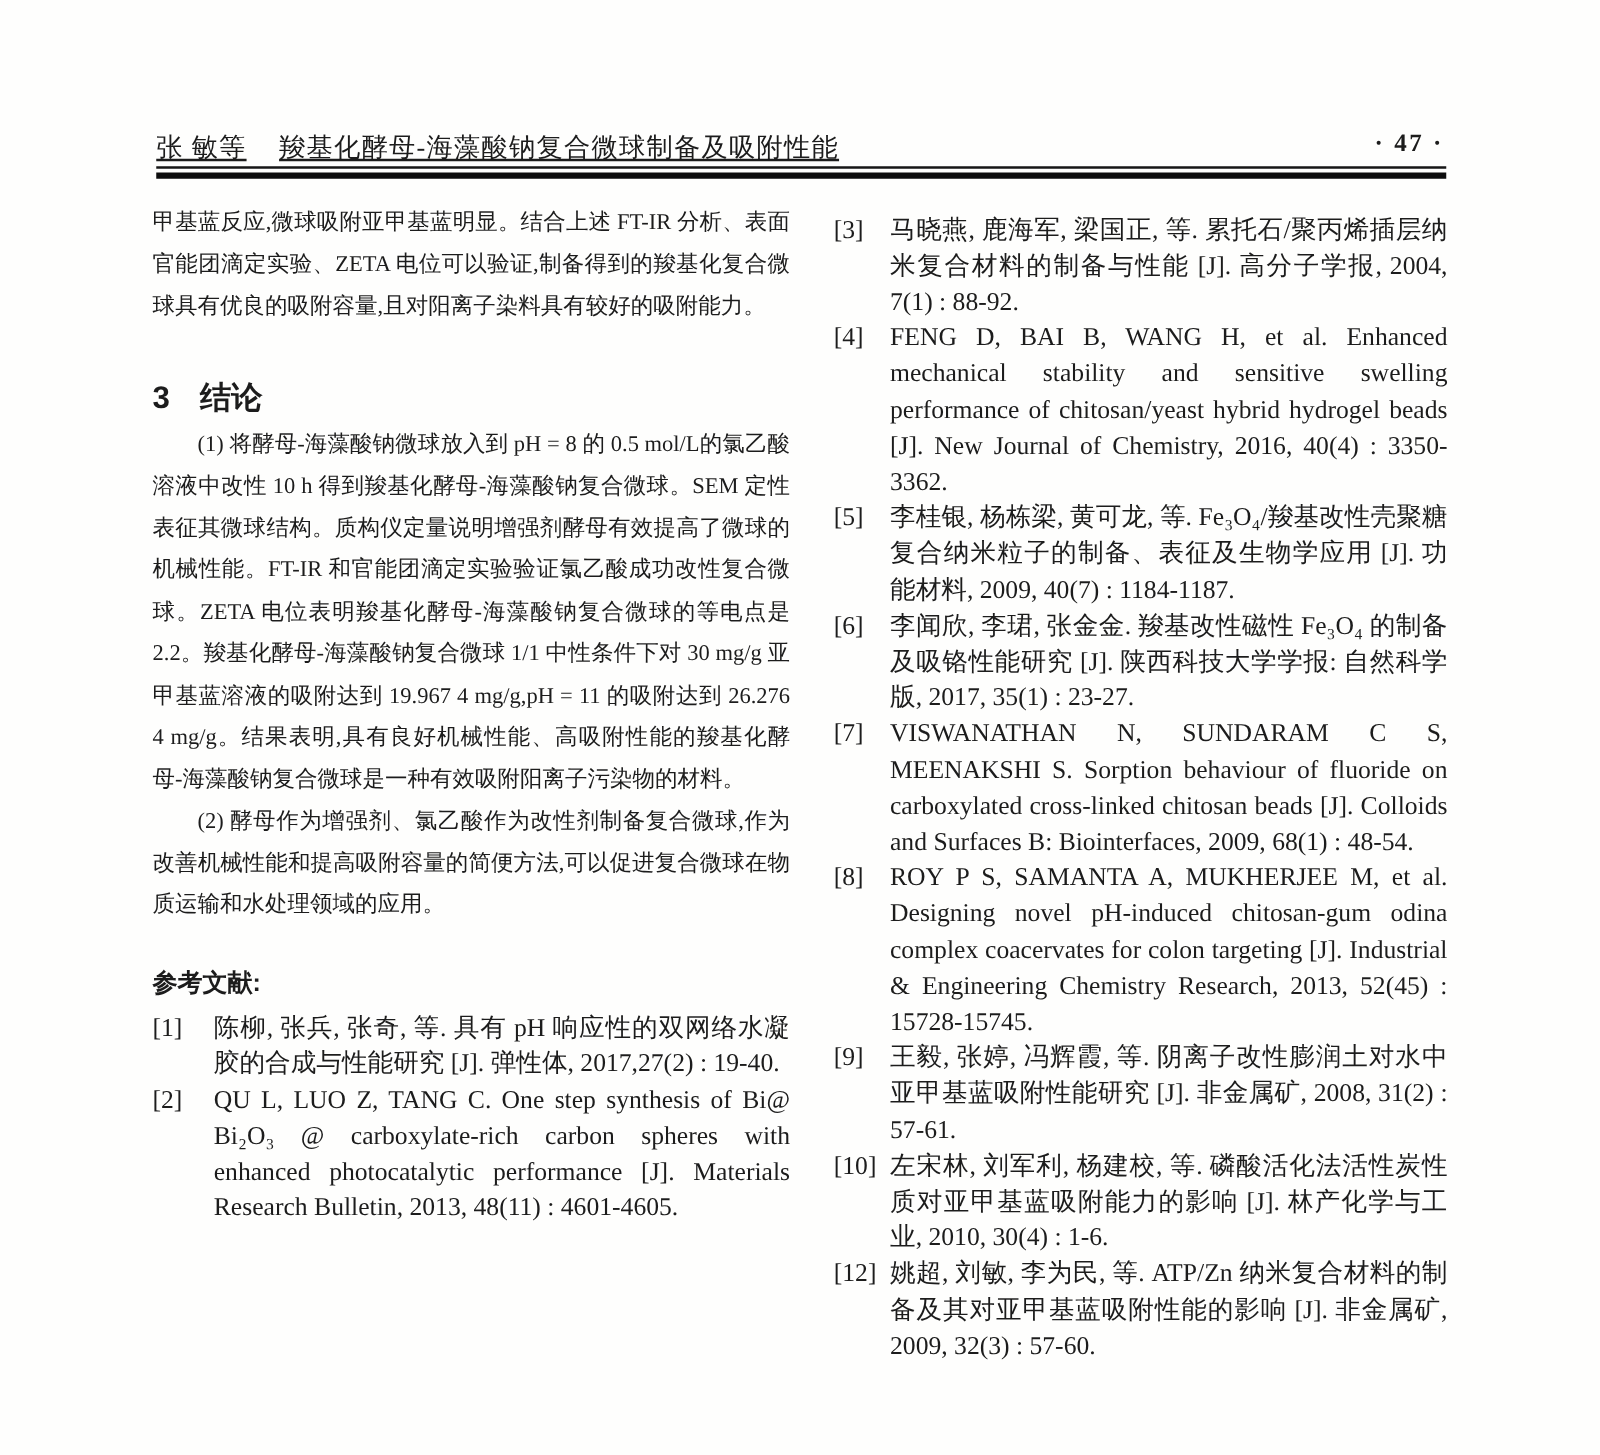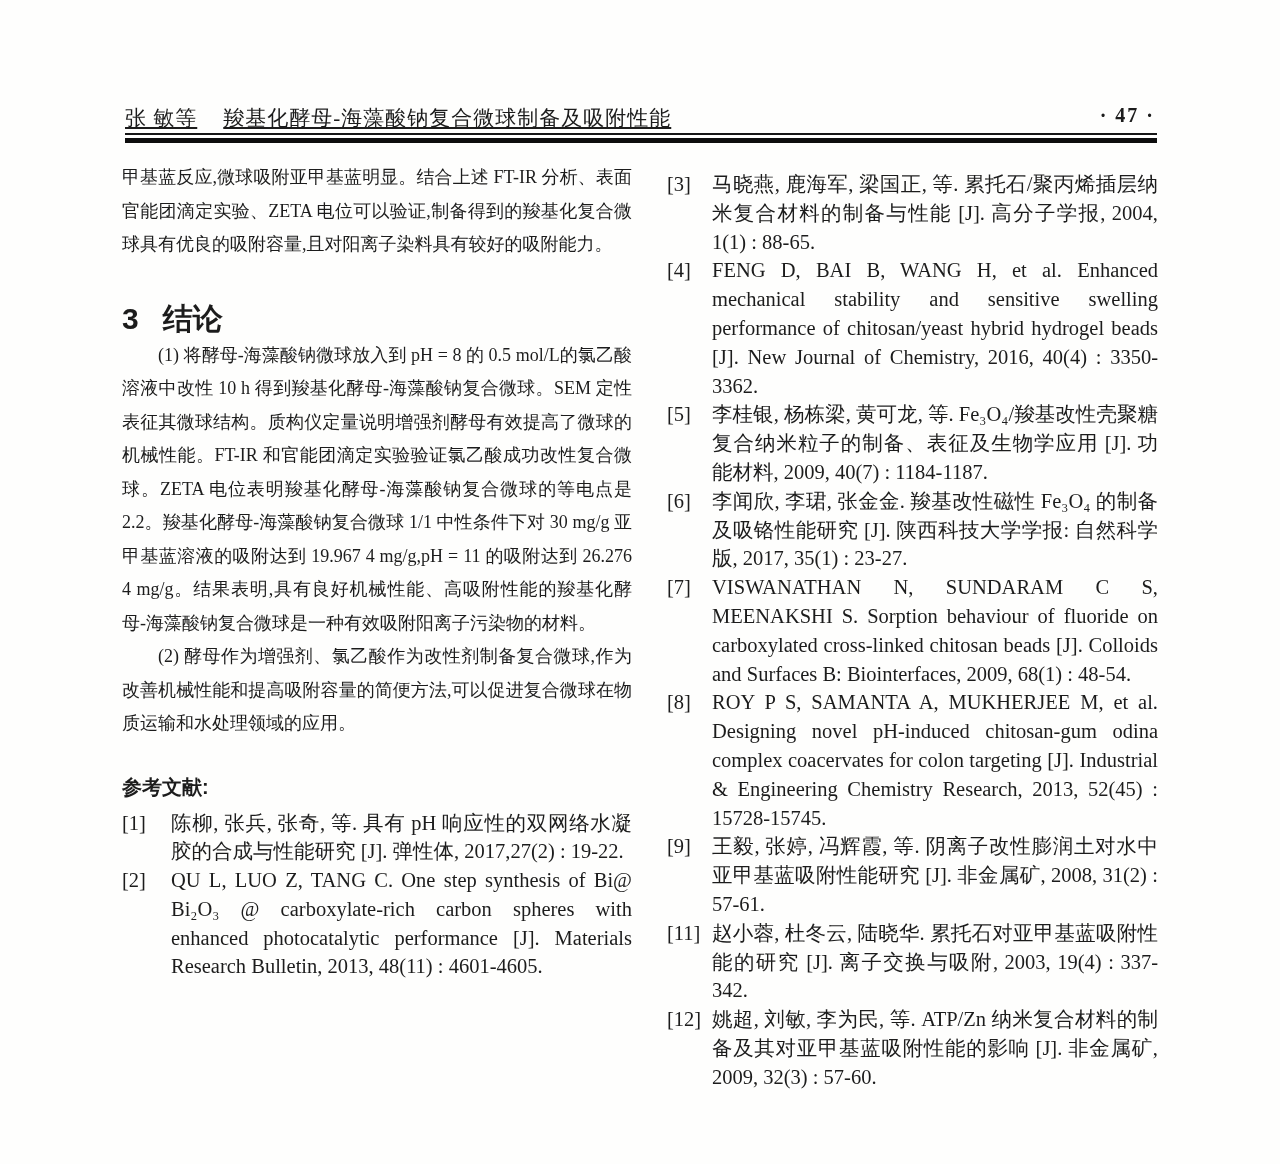--- a/index.html
+++ b/index.html
@@ -42,21 +42,21 @@
 
   .body-par {
     font-size:18px; line-height:33.5px; text-align:justify;
     text-justify:inter-ideograph;
   }
   .first-indent { text-indent:2em; }
 
   .section-heading {
     margin-top:40px; height:33px; line-height:33px;
     font-family:"Liberation Sans","DejaVu Sans",sans-serif;
-    font-weight:bold; font-size:30px;
+    font-weight:bold; font-size:25px;
   }
   .section-heading .sec-num { margin-right:24px; }
   .par-1 { margin-top:4px; }
   .par-2 { margin-top:0; }
 
   .refs-heading {
     margin-top:32px; height:29px; line-height:29px;
     font-family:"Liberation Sans","DejaVu Sans",sans-serif;
     font-weight:bold; font-size:20px;
   }
@@ -92,34 +92,34 @@
     </div>
 
     <p class="body-par first-indent par-1">(1) 将酵母-海藻酸钠微球放入到 pH = 8 的 0.5 mol/L的氯乙酸溶液中改性 10 h 得到羧基化酵母-海藻酸钠复合微球。SEM 定性表征其微球结构。质构仪定量说明增强剂酵母有效提高了微球的机械性能。FT-IR 和官能团滴定实验验证氯乙酸成功改性复合微球。ZETA 电位表明羧基化酵母-海藻酸钠复合微球的等电点是 2.2。羧基化酵母-海藻酸钠复合微球 1/1 中性条件下对 30 mg/g 亚甲基蓝溶液的吸附达到 19.967 4 mg/g,pH = 11 的吸附达到 26.276 4 mg/g。结果表明,具有良好机械性能、高吸附性能的羧基化酵母-海藻酸钠复合微球是一种有效吸附阳离子污染物的材料。</p>
     <p class="body-par first-indent par-2">(2) 酵母作为增强剂、氯乙酸作为改性剂制备复合微球,作为改善机械性能和提高吸附容量的简便方法,可以促进复合微球在物质运输和水处理领域的应用。</p>
 
     <div class="refs-heading">参考文献:</div>
 
     <div class="ref-list">
       <div class="ref-item">
         <span class="ref-id">[1]</span>
-        <span class="ref-text">陈柳, 张兵, 张奇, 等. 具有 pH 响应性的双网络水凝胶的合成与性能研究 [J]. 弹性体, 2017,27(2) : 19-22.</span>
+        <span class="ref-text">陈柳, 张兵, 张奇, 等. 具有 pH 响应性的双网络水凝胶的合成与性能研究 [J]. 弹性体, 2017,27(2) : 19-40.</span>
       </div>
       <div class="ref-item">
         <span class="ref-id">[2]</span>
         <span class="ref-text">QU L, LUO Z, TANG C. One step synthesis of Bi@ Bi₂O₃ @ carboxylate-rich carbon spheres with enhanced photocatalytic performance [J]. Materials Research Bulletin, 2013, 48(11) : 4601-4605.</span>
       </div>
     </div>
   </div>
 
   <div class="col col-right">
     <div class="ref-list" style="margin-top:0">
       <div class="ref-item">
         <span class="ref-id">[3]</span>
-        <span class="ref-text">马晓燕, 鹿海军, 梁国正, 等. 累托石/聚丙烯插层纳米复合材料的制备与性能 [J]. 高分子学报, 2004, 1(1) : 88-65.</span>
+        <span class="ref-text">马晓燕, 鹿海军, 梁国正, 等. 累托石/聚丙烯插层纳米复合材料的制备与性能 [J]. 高分子学报, 2004, 7(1) : 88-92.</span>
       </div>
       <div class="ref-item">
         <span class="ref-id">[4]</span>
         <span class="ref-text">FENG D, BAI B, WANG H, et al. Enhanced mechanical stability and sensitive swelling performance of chitosan/yeast hybrid hydrogel beads [J]. New Journal of Chemistry, 2016, 40(4) : 3350-3362.</span>
       </div>
       <div class="ref-item">
         <span class="ref-id">[5]</span>
         <span class="ref-text">李桂银, 杨栋梁, 黄可龙, 等. Fe₃O₄/羧基改性壳聚糖复合纳米粒子的制备、表征及生物学应用 [J]. 功能材料, 2009, 40(7) : 1184-1187.</span>
       </div>
       <div class="ref-item">
@@ -132,22 +132,22 @@
       </div>
       <div class="ref-item">
         <span class="ref-id">[8]</span>
         <span class="ref-text">ROY P S, SAMANTA A, MUKHERJEE M, et al. Designing novel pH-induced chitosan-gum odina complex coacervates for colon targeting [J]. Industrial &amp; Engineering Chemistry Research, 2013, 52(45) : 15728-15745.</span>
       </div>
       <div class="ref-item">
         <span class="ref-id">[9]</span>
         <span class="ref-text">王毅, 张婷, 冯辉霞, 等. 阴离子改性膨润土对水中亚甲基蓝吸附性能研究 [J]. 非金属矿, 2008, 31(2) : 57-61.</span>
       </div>
       <div class="ref-item">
-        <span class="ref-id">[11]</span>
-        <span class="ref-text">赵小蓉, 杜冬云, 陆晓华. 累托石对亚甲基蓝吸附性能的研究 [J]. 离子交换与吸附, 2003, 19(4) : 337-342.</span>
+        <span class="ref-id">[10]</span>
+        <span class="ref-text">左宋林, 刘军利, 杨建校, 等. 磷酸活化法活性炭性质对亚甲基蓝吸附能力的影响 [J]. 林产化学与工业, 2010, 30(4) : 1-6.</span>
       </div>
       <div class="ref-item">
         <span class="ref-id">[12]</span>
         <span class="ref-text">姚超, 刘敏, 李为民, 等. ATP/Zn 纳米复合材料的制备及其对亚甲基蓝吸附性能的影响 [J]. 非金属矿, 2009, 32(3) : 57-60.</span>
       </div>
 
     </div>
   </div>
 
 </div>

